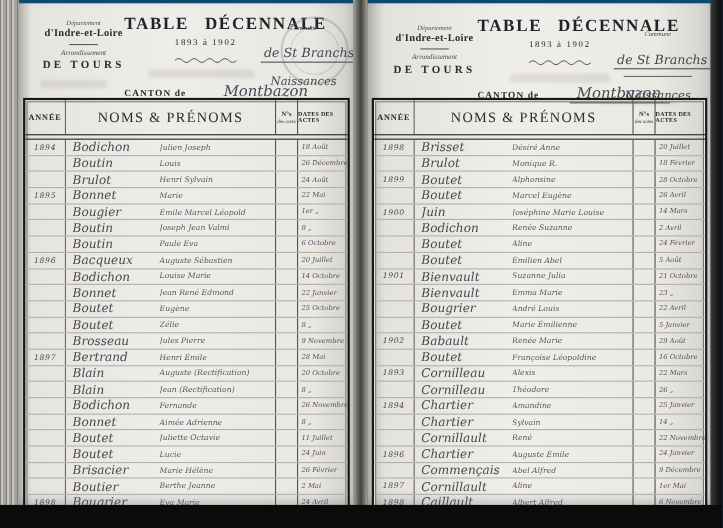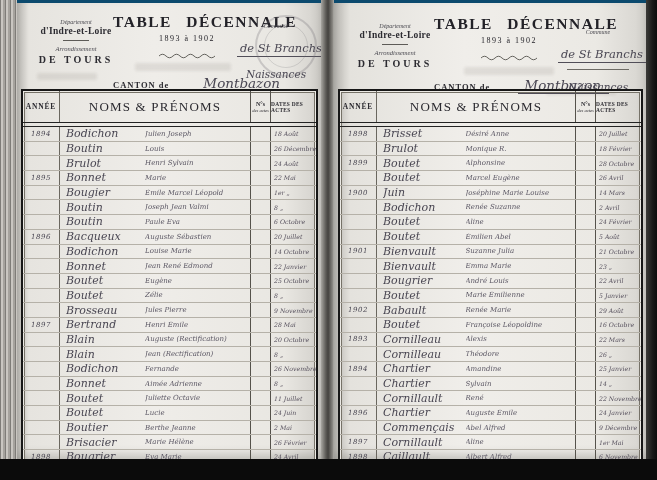--- a/index.html
+++ b/index.html
@@ -441,43 +441,43 @@
             </div>
           <div class="cell c-dates">
               <span class="hw date">24 Juin</span>
             </div>
         </div>
           <div class="trow">
           <div class="cell c-year">
               <span class="hw yr"></span>
             </div>
           <div class="cell c-names">
+            <span class="hw surname">Brisacier</span>
+            <span class="hw given">Marie Hélène</span>
+          </div>
+          <div class="cell c-no">
+              <span class="hw no"></span>
+            </div>
+          <div class="cell c-dates">
+              <span class="hw date">26 Février</span>
+            </div>
+        </div>
+          <div class="trow">
+          <div class="cell c-year">
+              <span class="hw yr"></span>
+            </div>
+          <div class="cell c-names">
             <span class="hw surname">Boutier</span>
             <span class="hw given">Berthe Jeanne</span>
           </div>
           <div class="cell c-no">
               <span class="hw no"></span>
             </div>
           <div class="cell c-dates">
               <span class="hw date">2 Mai</span>
-            </div>
-        </div>
-          <div class="trow">
-          <div class="cell c-year">
-              <span class="hw yr"></span>
-            </div>
-          <div class="cell c-names">
-            <span class="hw surname">Brisacier</span>
-            <span class="hw given">Marie Hélène</span>
-          </div>
-          <div class="cell c-no">
-              <span class="hw no"></span>
-            </div>
-          <div class="cell c-dates">
-              <span class="hw date">26 Février</span>
             </div>
         </div>
           <div class="trow">
           <div class="cell c-year">
               <span class="hw yr">1898</span>
             </div>
           <div class="cell c-names">
             <span class="hw surname">Bougrier</span>
             <span class="hw given">Eva Marie</span>
           </div>

